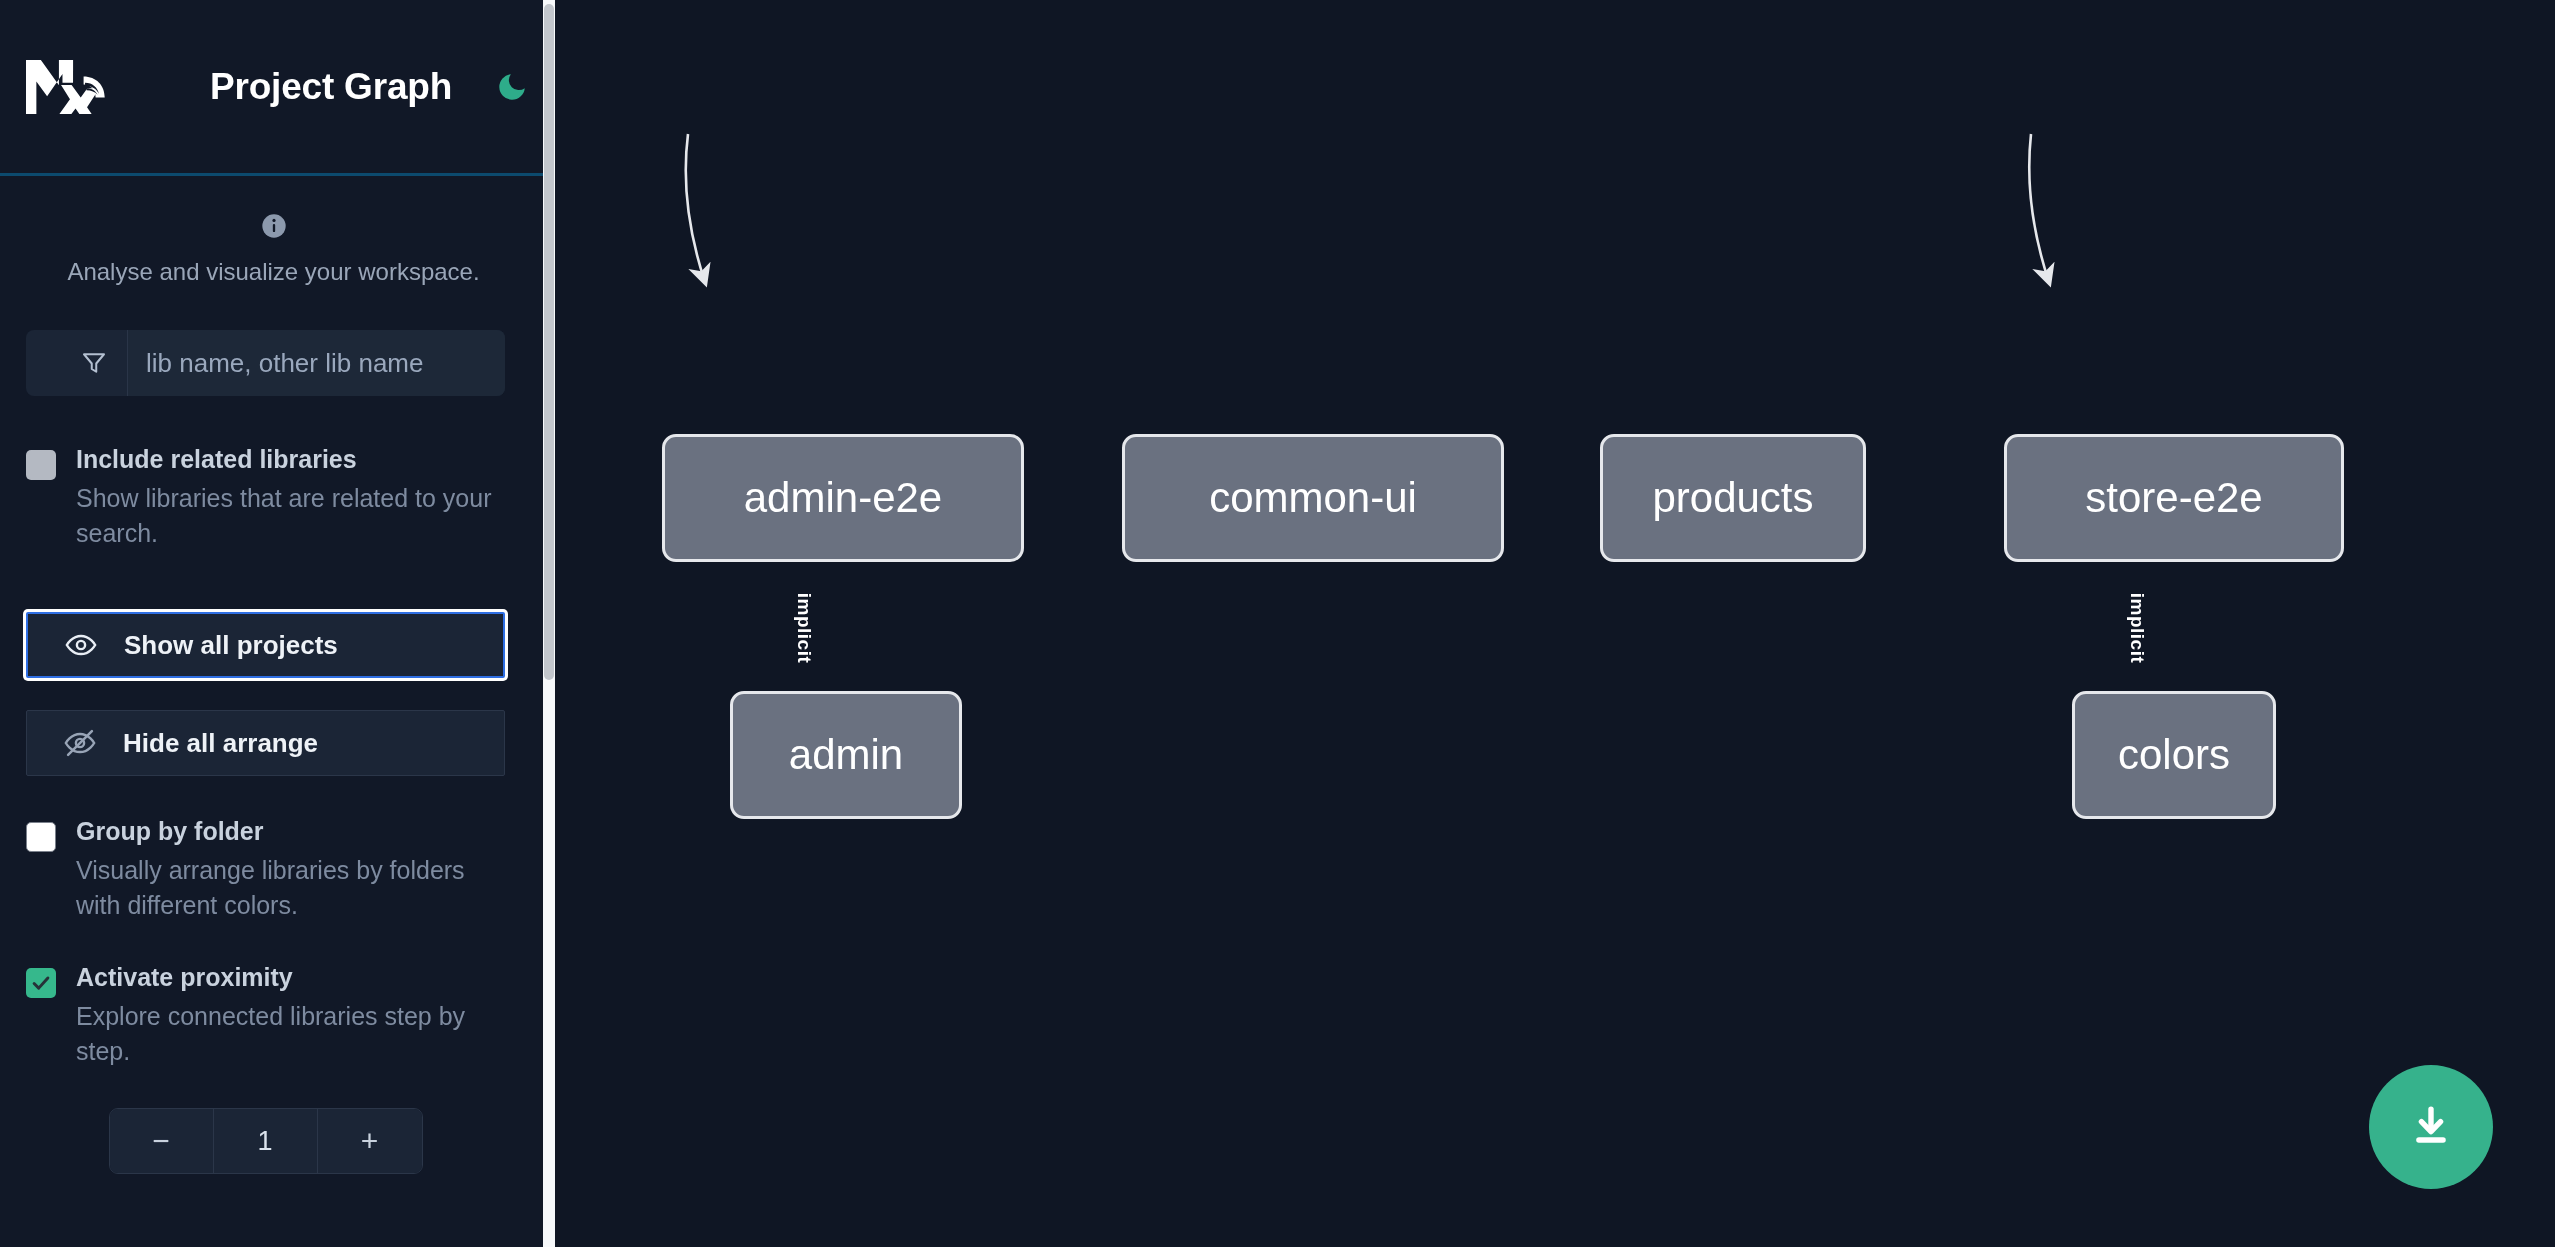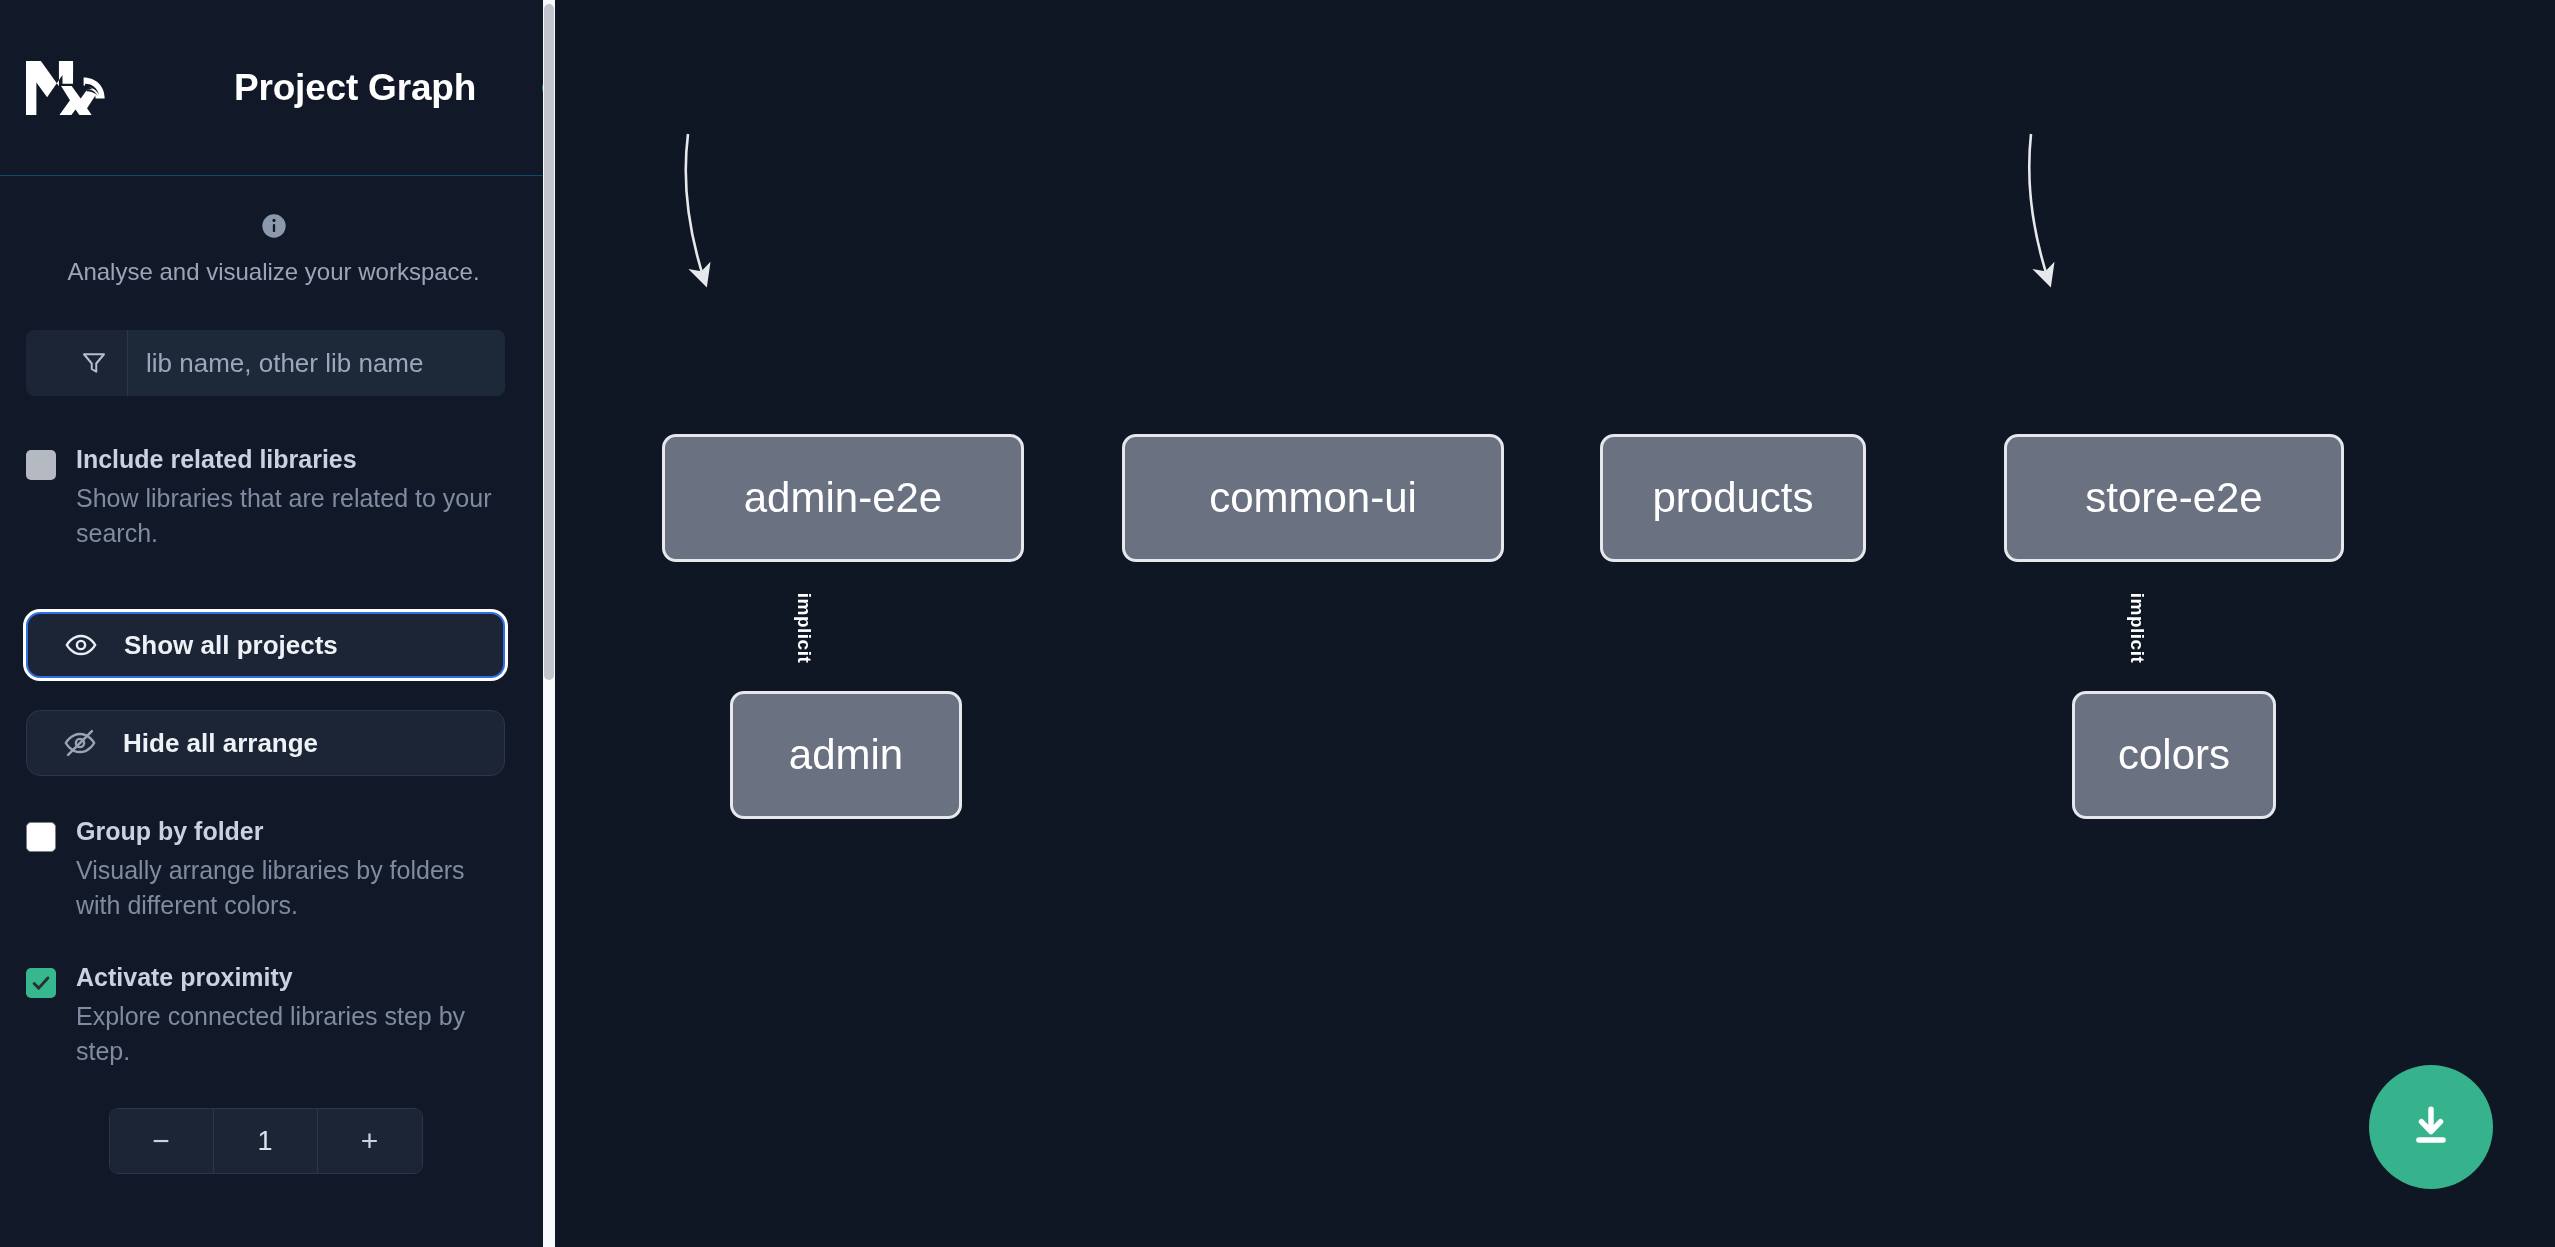--- a/index.html
+++ b/index.html
@@ -36,22 +36,21 @@
     width: 543px;
     height: 1247px;
   }
 
   
   .sb-header {
     height: 176px;
     display: flex;
     align-items: center;
     padding: 0 0 0 26px;
-    border-bottom: 1px solid #0c4a6e;
-    gap: 24px;
+    border-bottom: 3px solid #0c4a6e;
   }
   .nx-logo { width: 96px; height: 62px; flex: 0 0 96px; display:block; }
   .app-title {
     font-size: 37px;
     font-weight: 700;
     color: #ffffff;
     margin-left: 88px;
     letter-spacing: -0.2px;
     white-space: nowrap;
   }
@@ -146,21 +145,21 @@
     color: #7e8ba0;
     line-height: 1.38;
     margin-top: 7px;
     max-width: 440px;
   }
 
   
   .btn {
     margin: 0 38px 0 26px;
     height: 66px;
-    border-radius: 14px;
+    border-radius: 2px;
     background: #1b2536;
     border: 1px solid #2c3purple;
     display: flex;
     align-items: center;
     padding-left: 36px;
     gap: 26px;
     cursor: pointer;
     color: #eef2f7;
     font-size: 26px;
     font-weight: 700;

